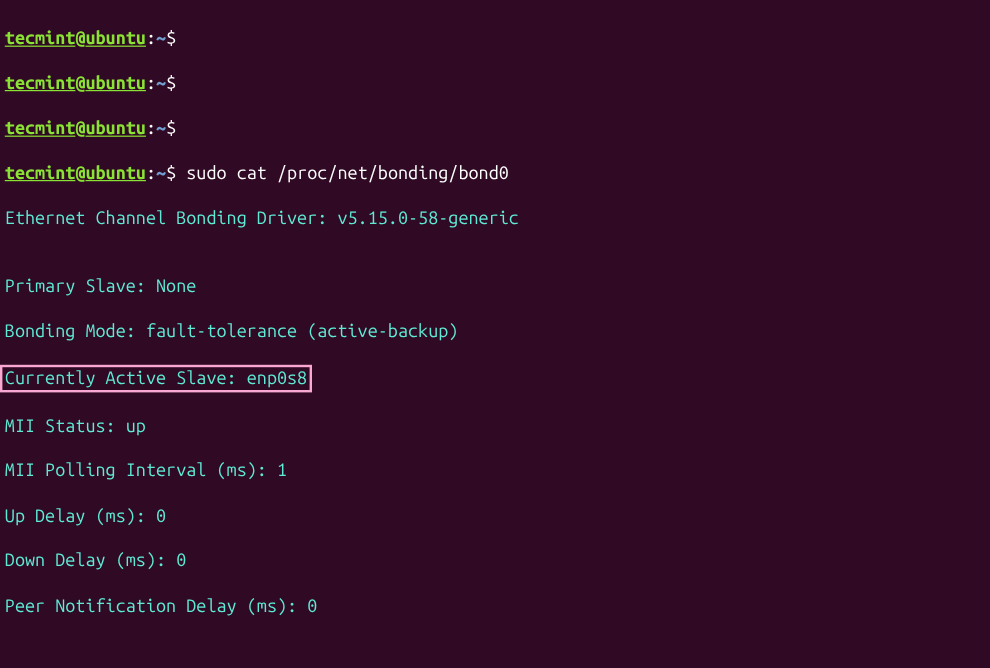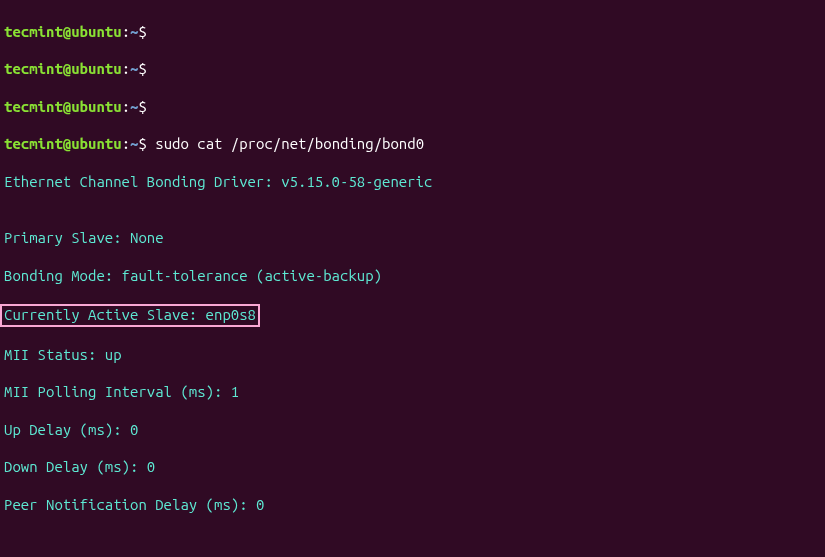--- a/index.html
+++ b/index.html
@@ -17,24 +17,26 @@
       width: 825px;
       height: 557px;
       overflow: hidden;
     }
     .terminal {
       white-space: pre;
     }
     .user {
       color: #8ae234;
       font-weight: bold;
+      text-decoration: underline;
     }
     .host {
       color: #8ae234;
       font-weight: bold;
+      text-decoration: underline;
     }
     .at {
       color: #8ae234;
       font-weight: bold;
     }
     .colon {
       color: #ffffff;
     }
     .path {
       color: #729fcf;

